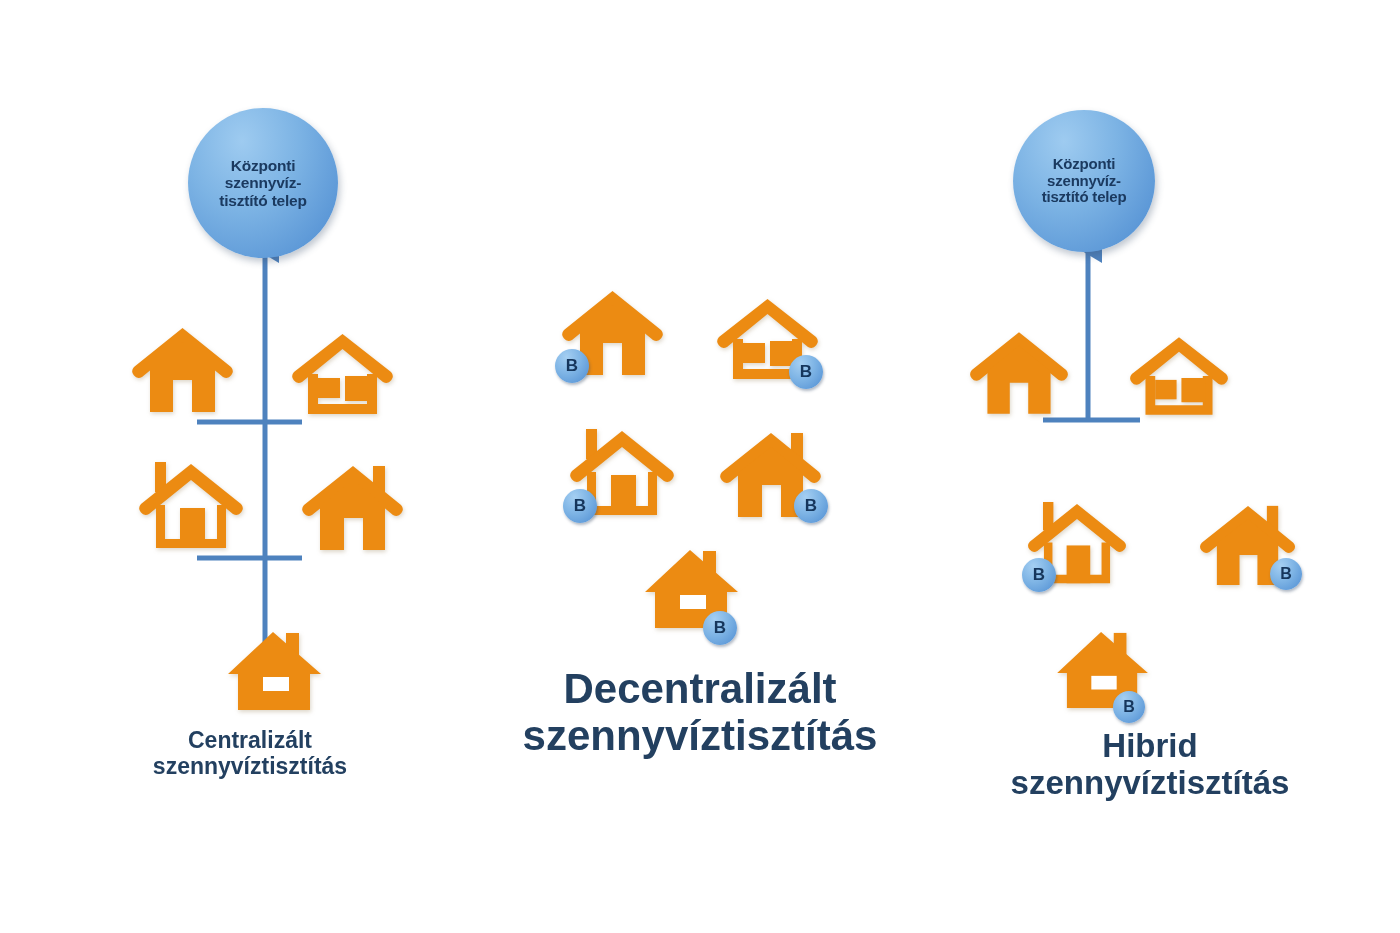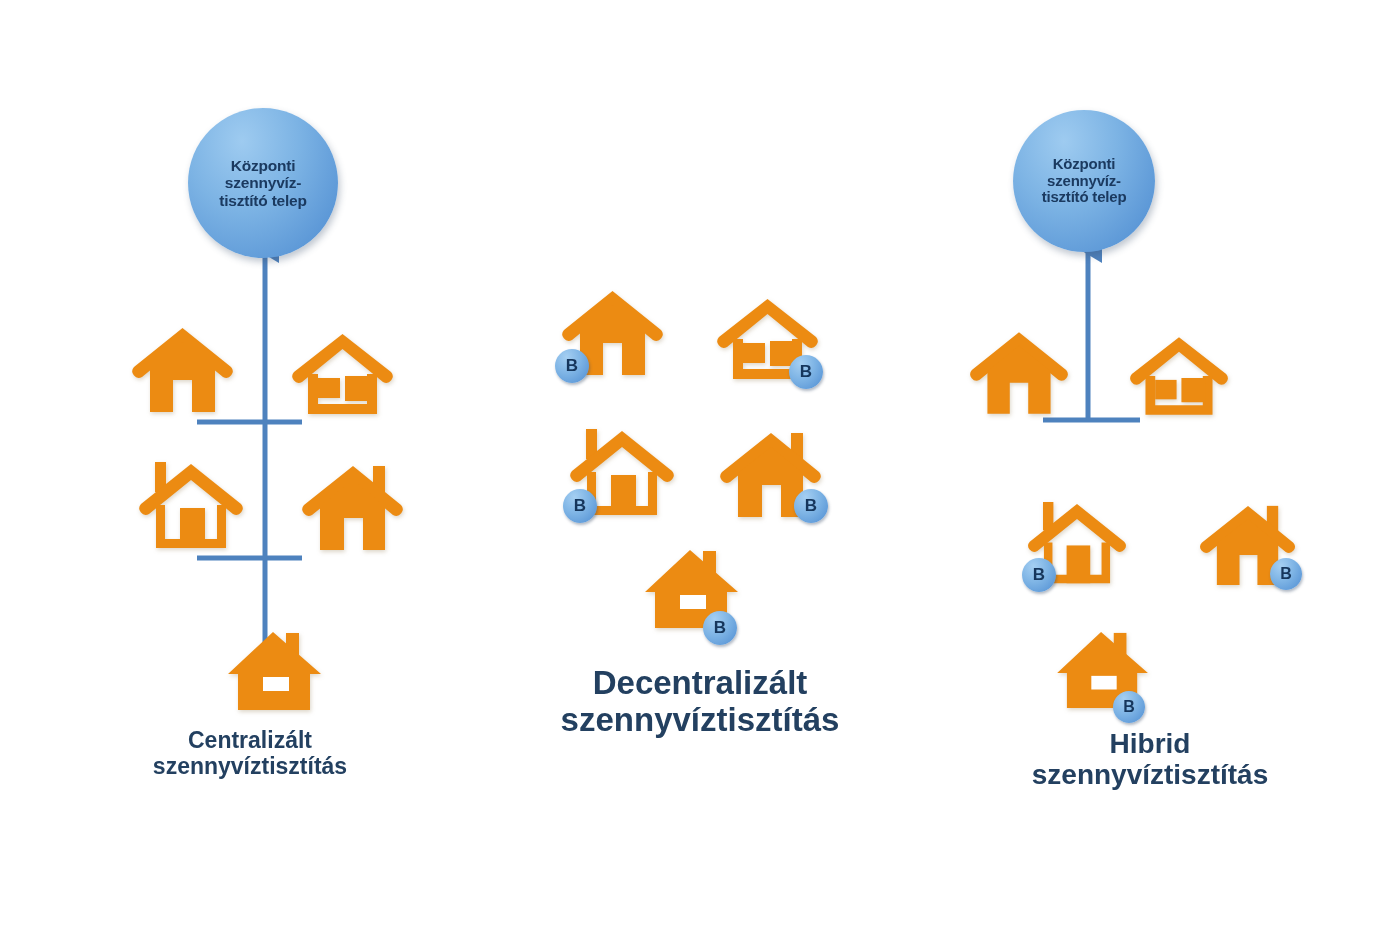--- a/index.html
+++ b/index.html
@@ -216,21 +216,21 @@
       <svg class="house-svg" width="96" height="82" viewBox="0 0 96 82">
         <rect fill="#EC8B12" x="58" y="3" width="13" height="26"></rect>
         <path fill="#EC8B12" d="M45 2 L93 44 L82 44 L82 80 L10 80 L10 44 L0 44 Z"></path>
         <rect fill="#ffffff" x="35" y="47" width="26" height="14"></rect>
       </svg>
       <div class="badge" style="left:58px; top:63px; width:34px; height:34px; font-size:17px;">
         <span>B</span>
       </div>
     </div>
 
-    <div class="caption" style="left:20px; top:665px; width:420px; font-size:33px;">Decentralizált
+    <div class="caption" style="left:20px; top:665px; width:420px; font-size:42px;">Decentralizált
 szennyvíztisztítás</div>
   </section>
 
   <section class="panel" id="panel-hybrid">
 
     <div class="plant-bubble" style="left:113px; top:110px; width:142px; height:142px;">
       <div class="plant-label" style="font-size:15px;">Központi
 szennyvíz-
 tisztító telep</div>
     </div>
@@ -278,17 +278,17 @@
       <svg class="house-svg" width="94" height="80" viewBox="0 0 96 82">
         <rect fill="#EC8B12" x="58" y="3" width="13" height="26"></rect>
         <path fill="#EC8B12" d="M45 2 L93 44 L82 44 L82 80 L10 80 L10 44 L0 44 Z"></path>
         <rect fill="#ffffff" x="35" y="47" width="26" height="14"></rect>
       </svg>
       <div class="badge" style="left:56px; top:61px; width:32px; height:32px; font-size:16px;">
         <span>B</span>
       </div>
     </div>
 
-    <div class="caption" style="left:40px; top:728px; width:420px; font-size:28px;">Hibrid
+    <div class="caption" style="left:40px; top:728px; width:420px; font-size:33px;">Hibrid
 szennyvíztisztítás</div>
   </section>
 
 </div>
 
 </body></html>

